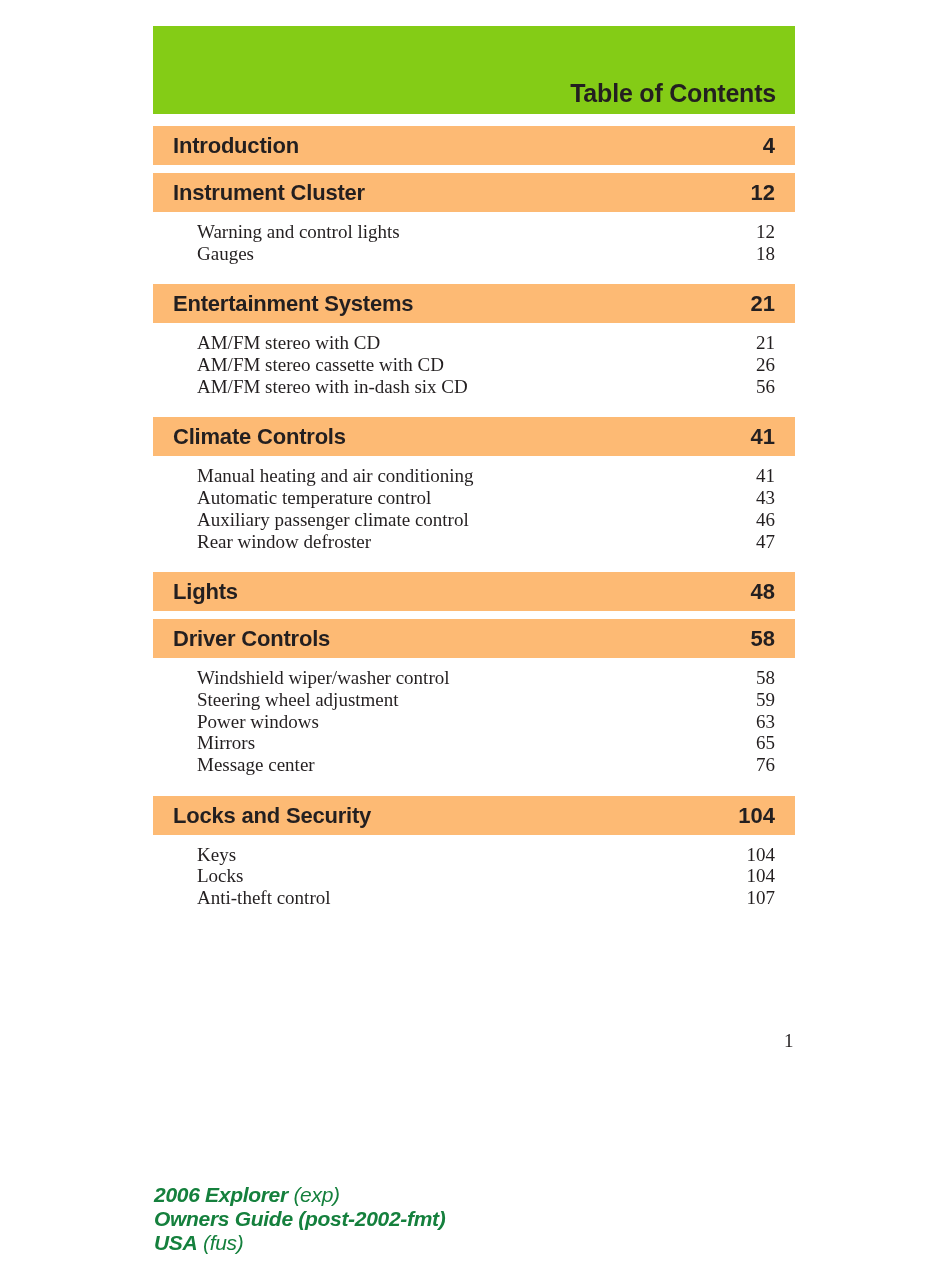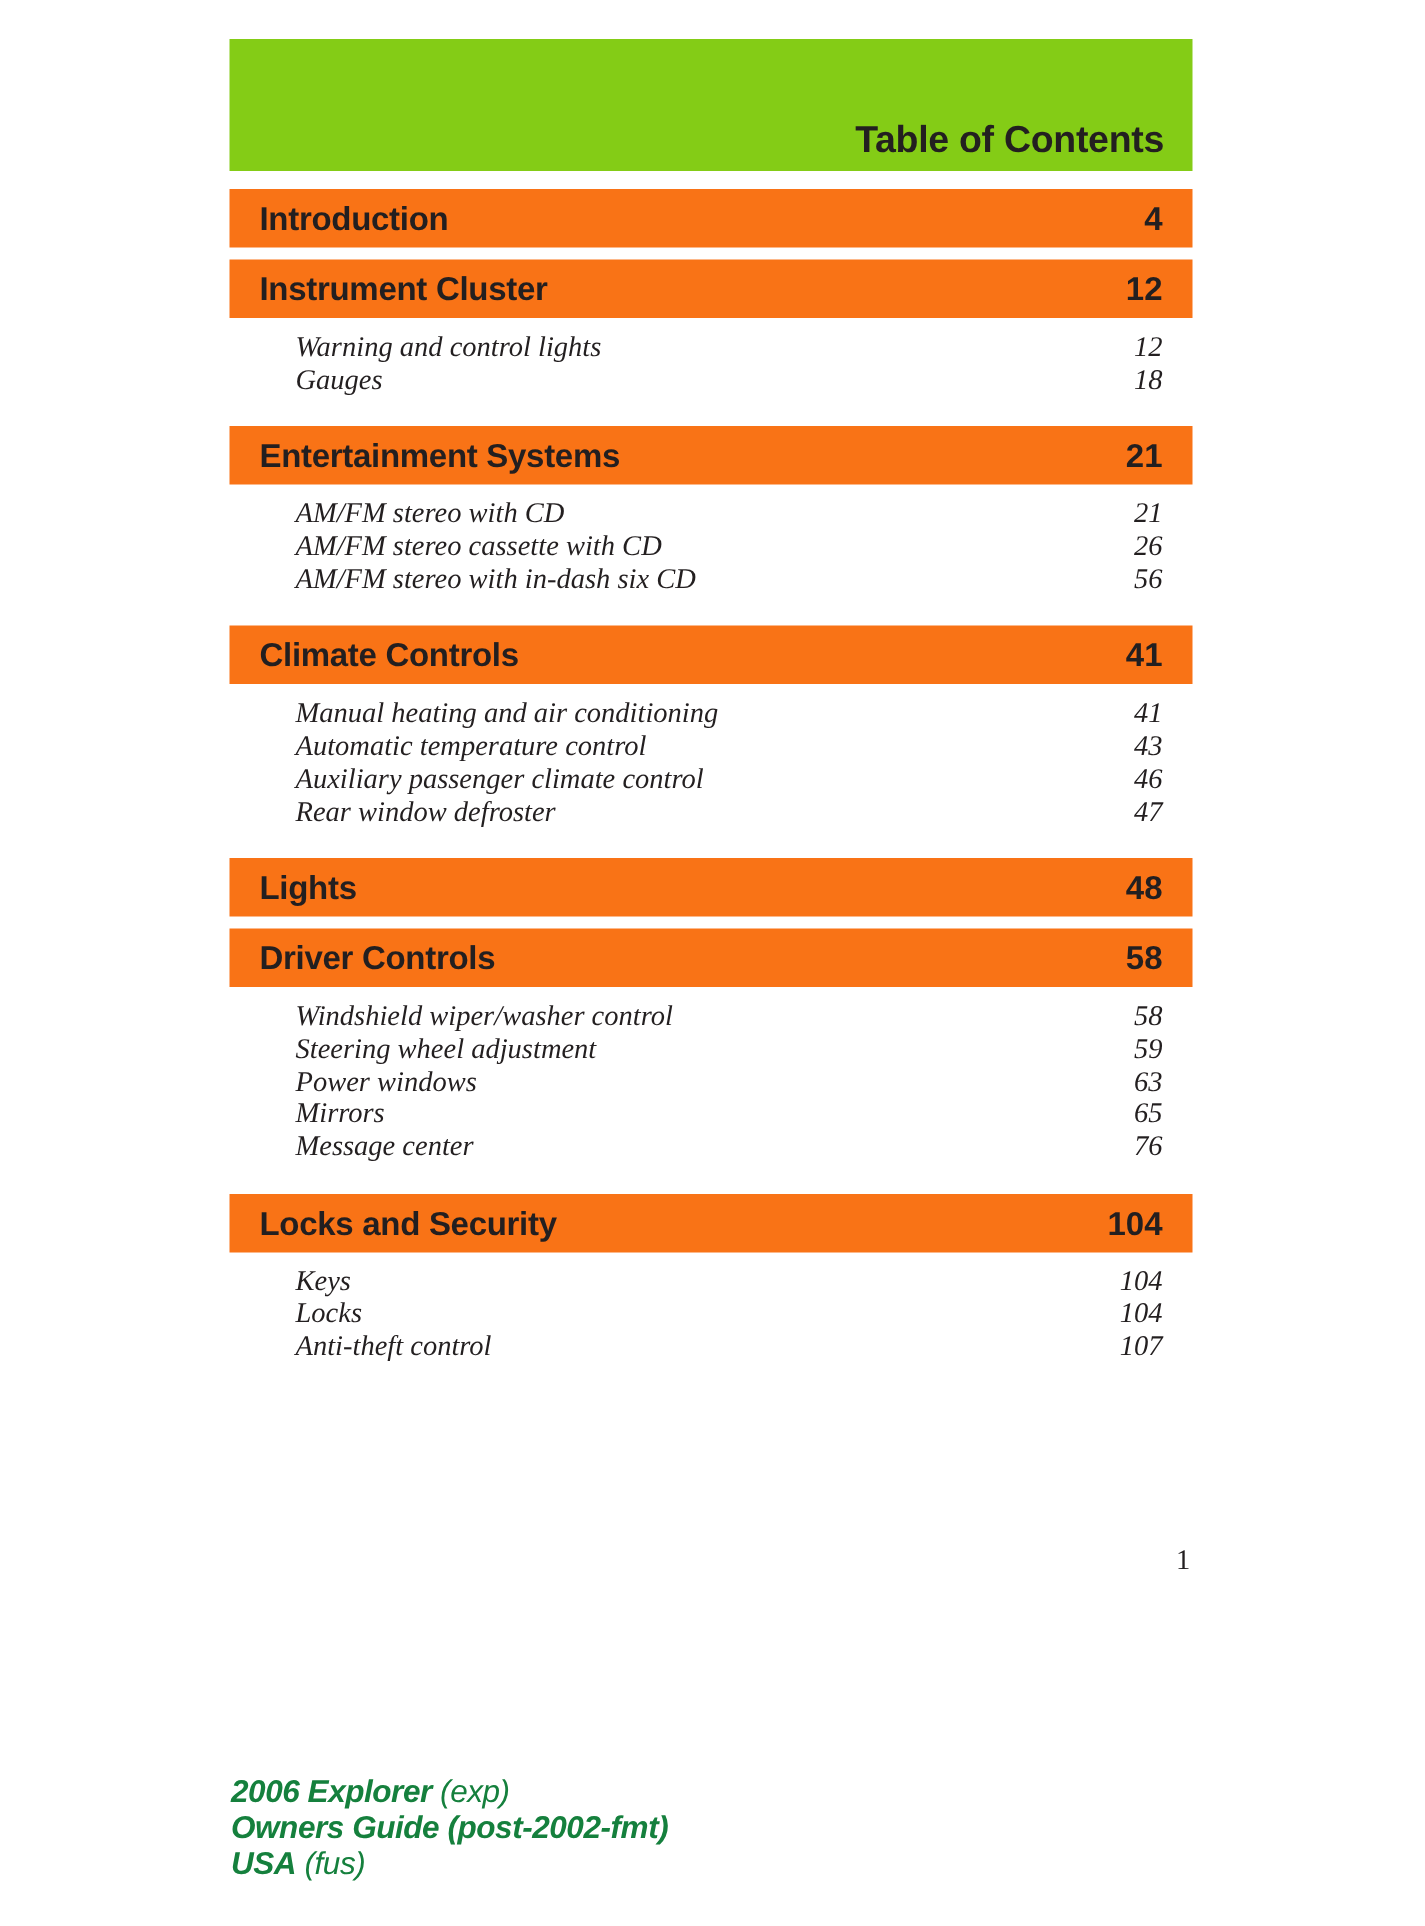--- a/index.html
+++ b/index.html
@@ -42,21 +42,21 @@
       position: absolute;
       left: 153px;
       top: 126px;
       width: 642px;
     }
     .section {
       margin: 0;
     }
     .section-bar {
       height: 39px;
-      background: #f97316;
+      background: #fdba74;
       position: relative;
       margin-bottom: 8px;
     }
     .section.has-items .section-bar {
       margin-bottom: 8px;
     }
     .section-bar .sec-label {
       position: absolute;
       left: 20px;
       top: 7px;
@@ -71,21 +71,20 @@
       right: 20px;
       top: 7px;
       font-family: "Liberation Sans", sans-serif;
       font-weight: bold;
       font-size: 22px;
       color: #231f20;
     }
     .items {
       padding-top: 1px;
       padding-bottom: 20px;
-      font-style: italic;
     }
     .item {
       position: relative;
       height: 21.7px;
       line-height: 21.7px;
     }
     .item .item-label {
       position: absolute;
       left: 44px;
       top: 0;

